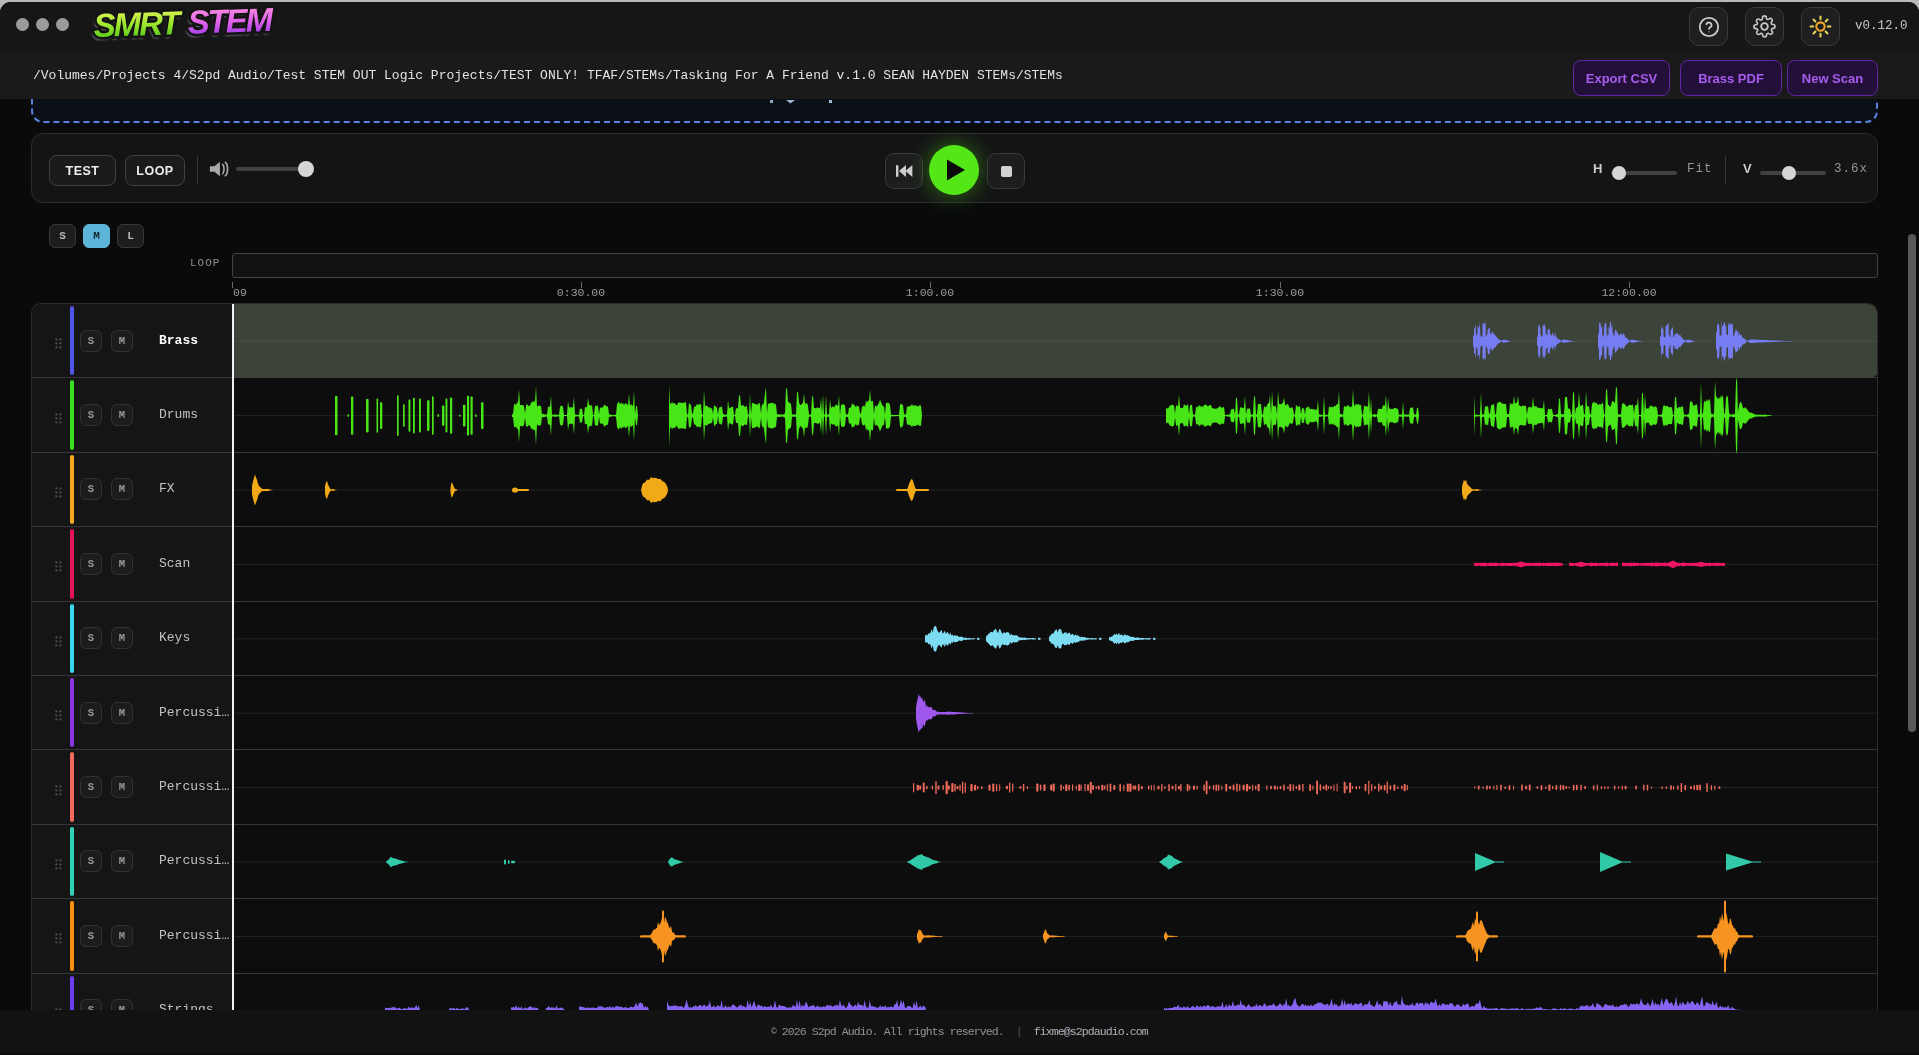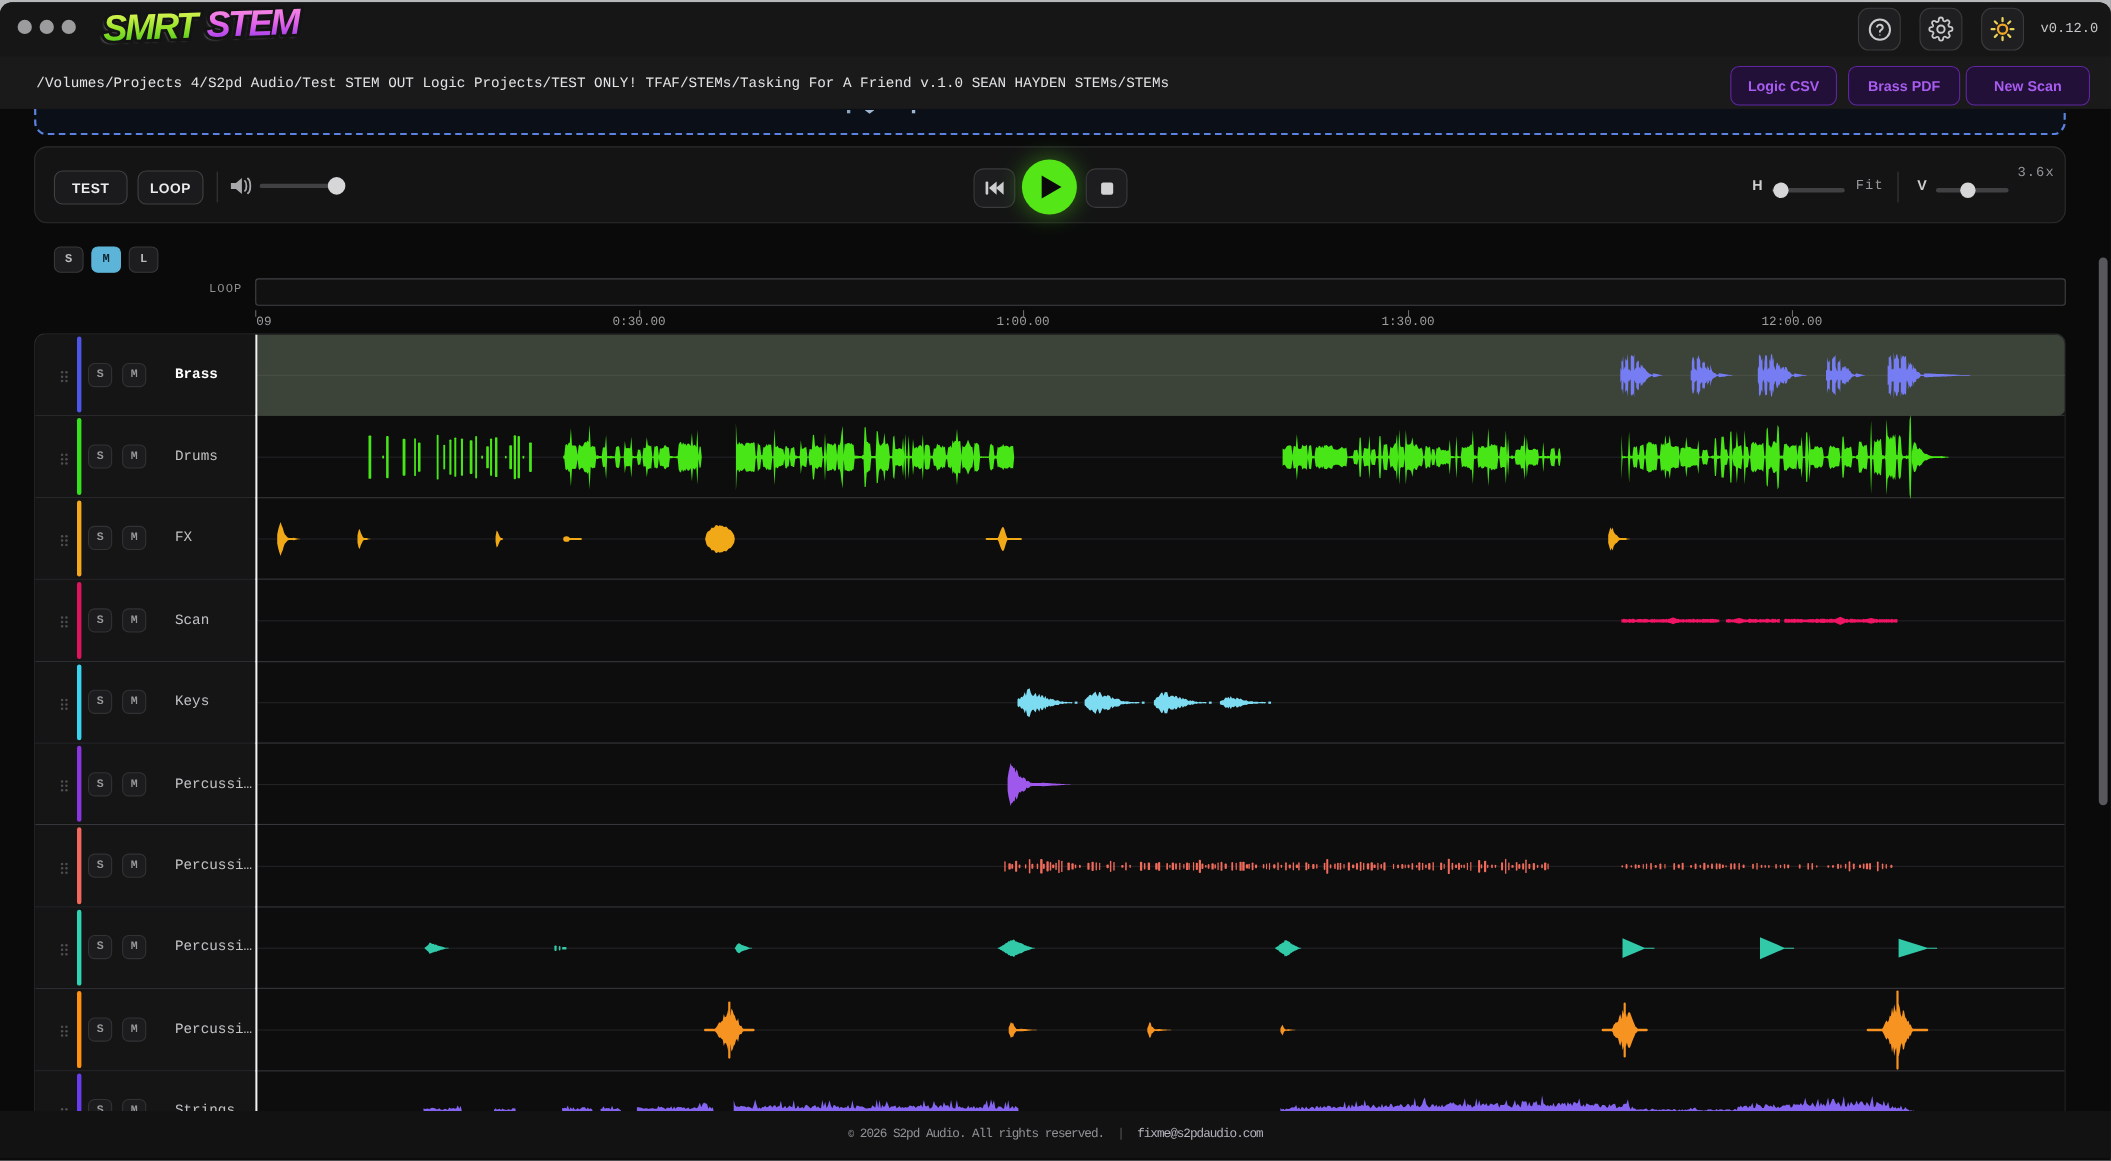--- a/index.html
+++ b/index.html
@@ -122,23 +122,23 @@
       <svg width="25" height="25" viewBox="0 0 24 24" fill="none" stroke="#f0a728" stroke-width="2" stroke-linecap="round">
         <circle cx="12" cy="12" r="4" stroke="#f0a728"></circle>
         <path d="M12 2.5v2.5M12 19v2.5M2.5 12H5M19 12h2.5M5.3 5.3l1.8 1.8M16.9 16.9l1.8 1.8M5.3 18.7l1.8-1.8M16.9 7.1l1.8-1.8" stroke="#e8d45a"></path>
       </svg>
     </div>
     <div class="version">v0.12.0</div>
   </div>
 
   <div class="toolbar">
     <div class="path-text">/Volumes/Projects 4/S2pd Audio/Test STEM OUT Logic Projects/TEST ONLY! TFAF/STEMs/Tasking For A Friend v.1.0 SEAN HAYDEN STEMs/STEMs</div>
-    <div class="pbtn" style="left:1573px;width:97px">Logic CSV</div>
+    <div class="pbtn" style="left:1573px;width:97px">Export CSV</div>
     <div class="pbtn" style="left:1680px;width:102px">Brass PDF</div>
-    <div class="pbtn" style="left:1787px;width:113px">New Scan</div>
+    <div class="pbtn" style="left:1787px;width:91px">New Scan</div>
   </div>
 
   <div class="content">
     <div class="dropzone"></div>
     <div style="position:absolute;left:786px;top:1px;width:9px;height:3.5px;background:#9db6d2;clip-path:polygon(0 0,100% 0,50% 100%)"></div>
     <div style="position:absolute;left:770px;top:1px;width:2.5px;height:3px;background:#8ba4c0"></div>
     <div style="position:absolute;left:829px;top:1px;width:2.5px;height:3px;background:#9db6d2"></div>
 
     <div class="transport">
       <div class="tbtn" style="left:17px;width:67px">TEST</div>
@@ -170,21 +170,21 @@
       </div>
 
       <div class="hv-label" style="left:1561px;top:27px">H</div>
       <div class="slider-track" style="left:1579px;top:37px;width:66px"></div>
       <div class="slider-thumb" style="left:1580px;top:32px;width:14px;height:14px"></div>
       <div class="hv-val" style="left:1655px;top:28px">Fit</div>
       <div class="tdivider" style="left:1693px"></div>
       <div class="hv-label" style="left:1711px;top:27px">V</div>
       <div class="slider-track" style="left:1728px;top:37px;width:66px"></div>
       <div class="slider-thumb" style="left:1750px;top:32px;width:14px;height:14px"></div>
-      <div class="hv-val" style="left:1802px;top:16px">3.6x</div>
+      <div class="hv-val" style="left:1802px;top:28px">3.6x</div>
     </div>
 
     <div class="sml" style="left:49px">S</div>
     <div class="sml active" style="left:83px">M</div>
     <div class="sml" style="left:117px">L</div>
 
     <div class="loop-label">LOOP</div>
     <div class="loop-box"></div>
 
     <div class="tick" style="left:232px"></div>

